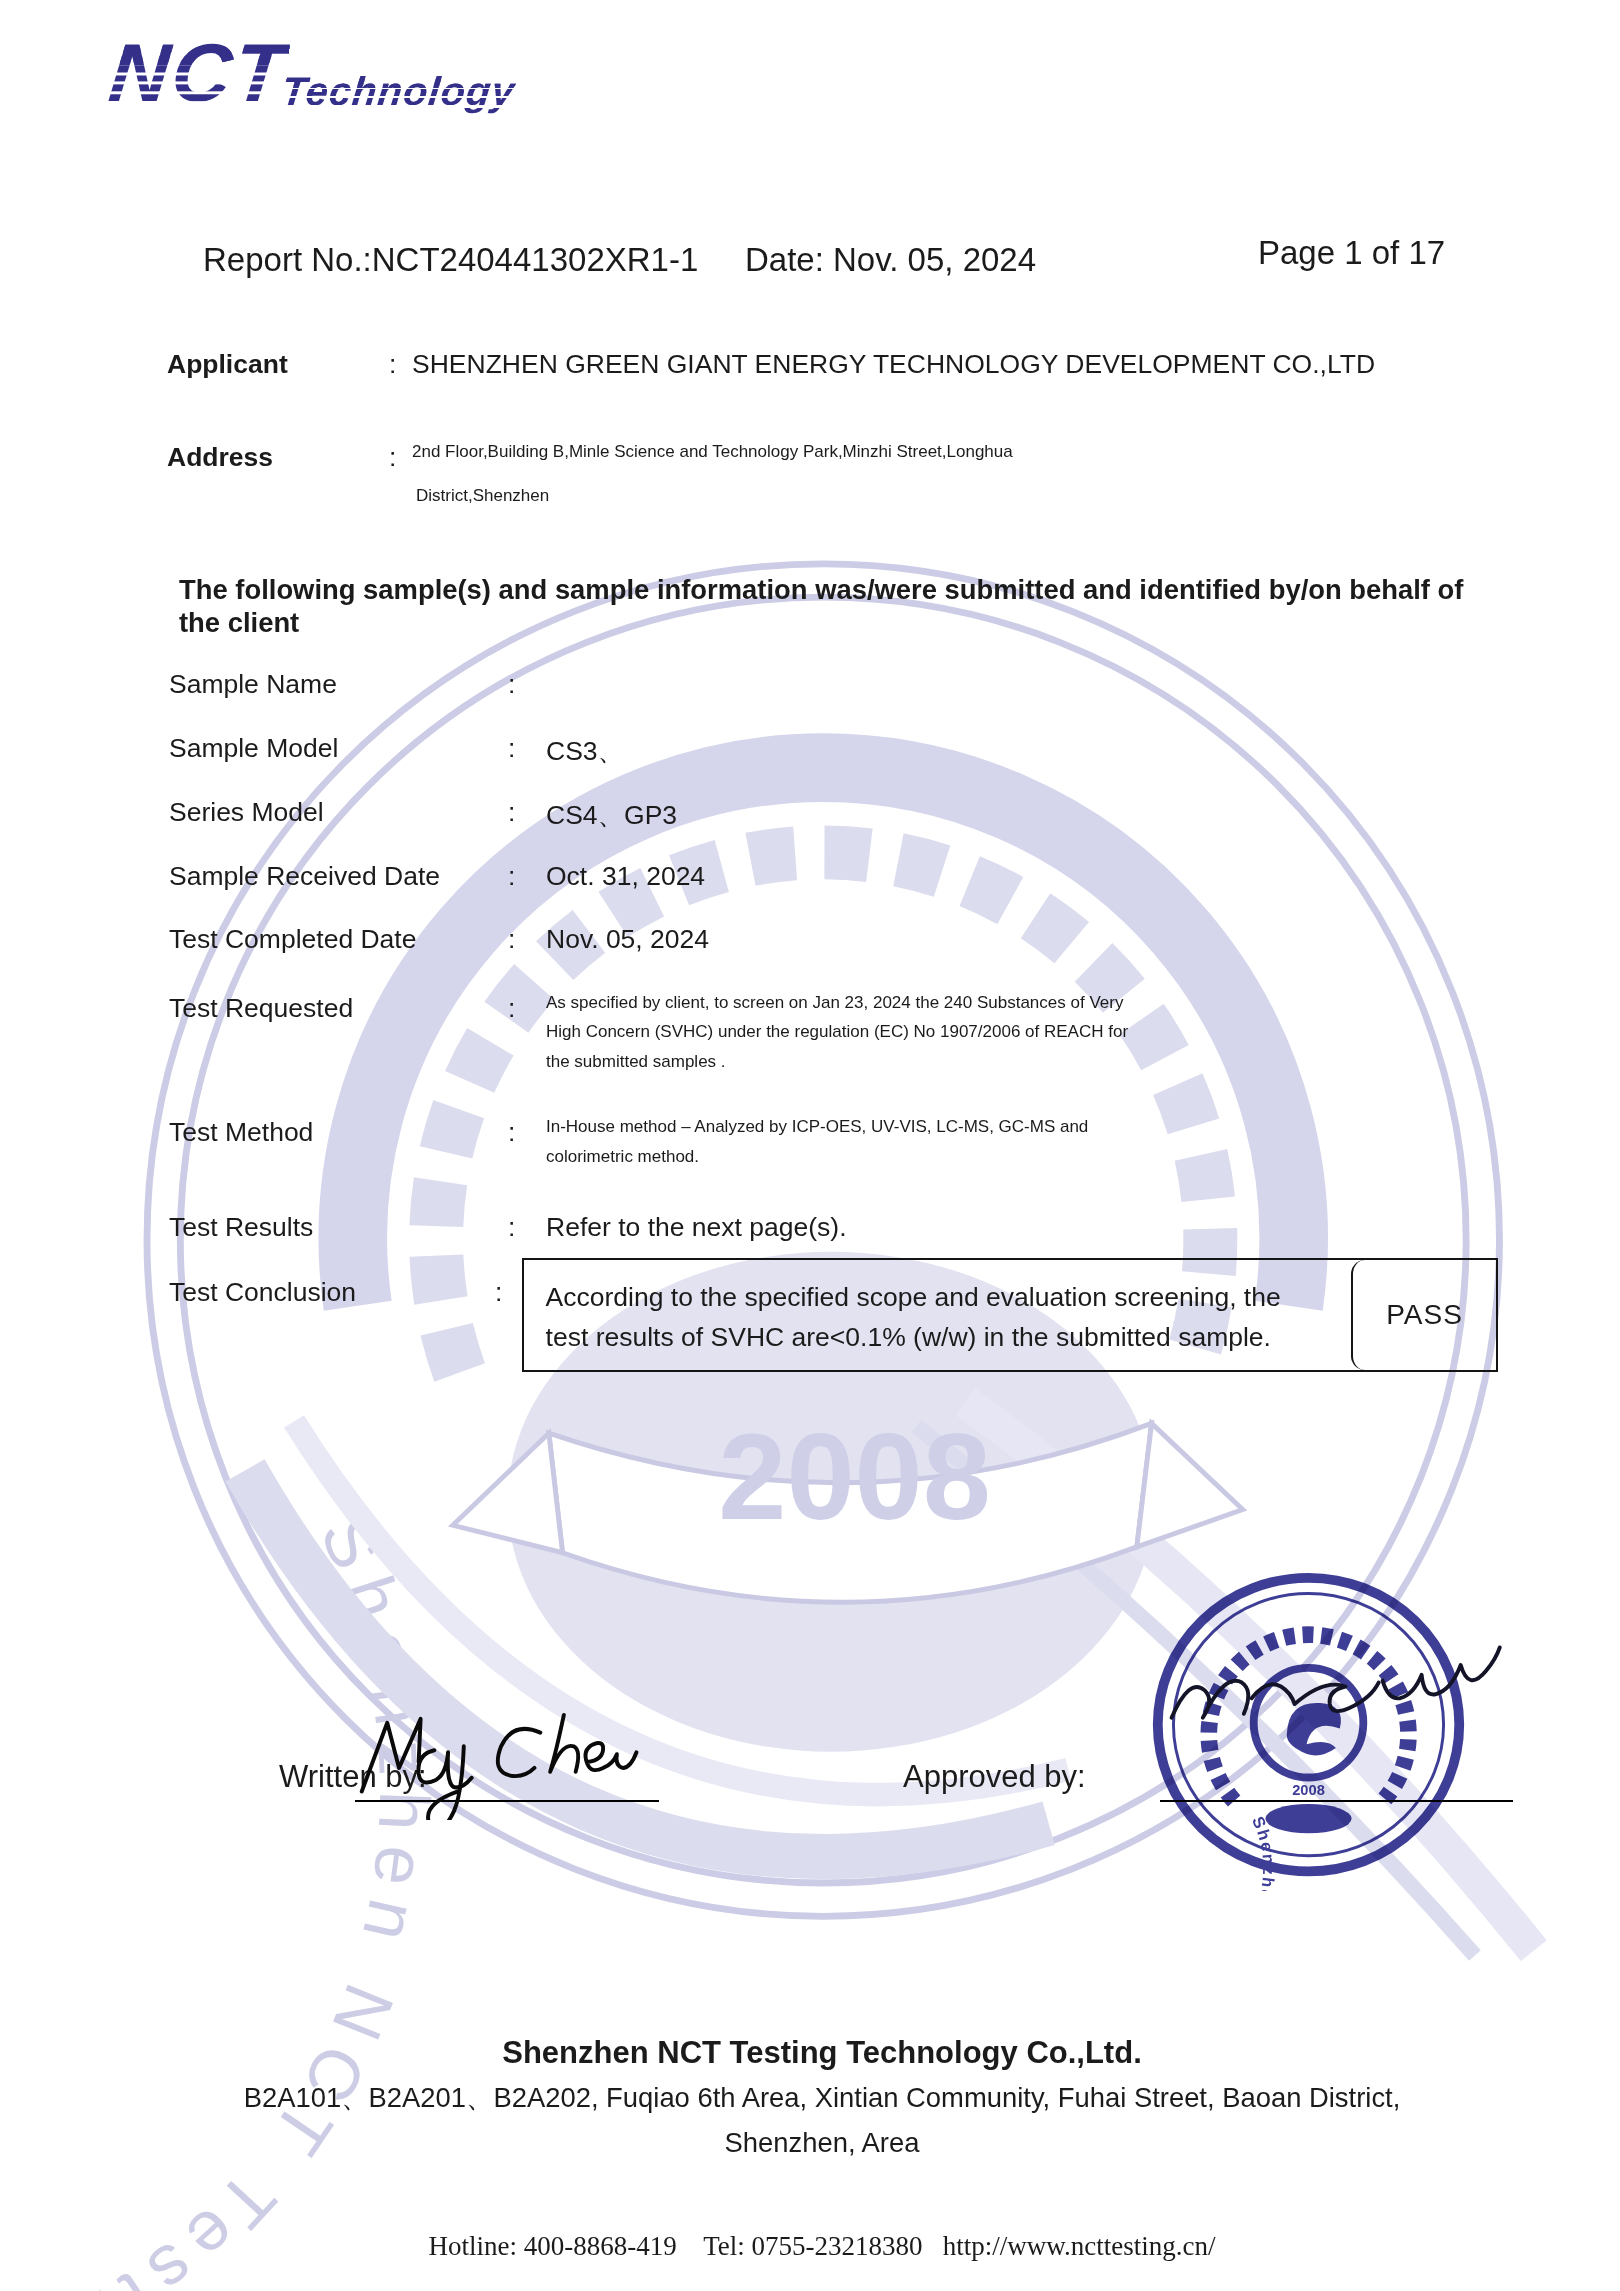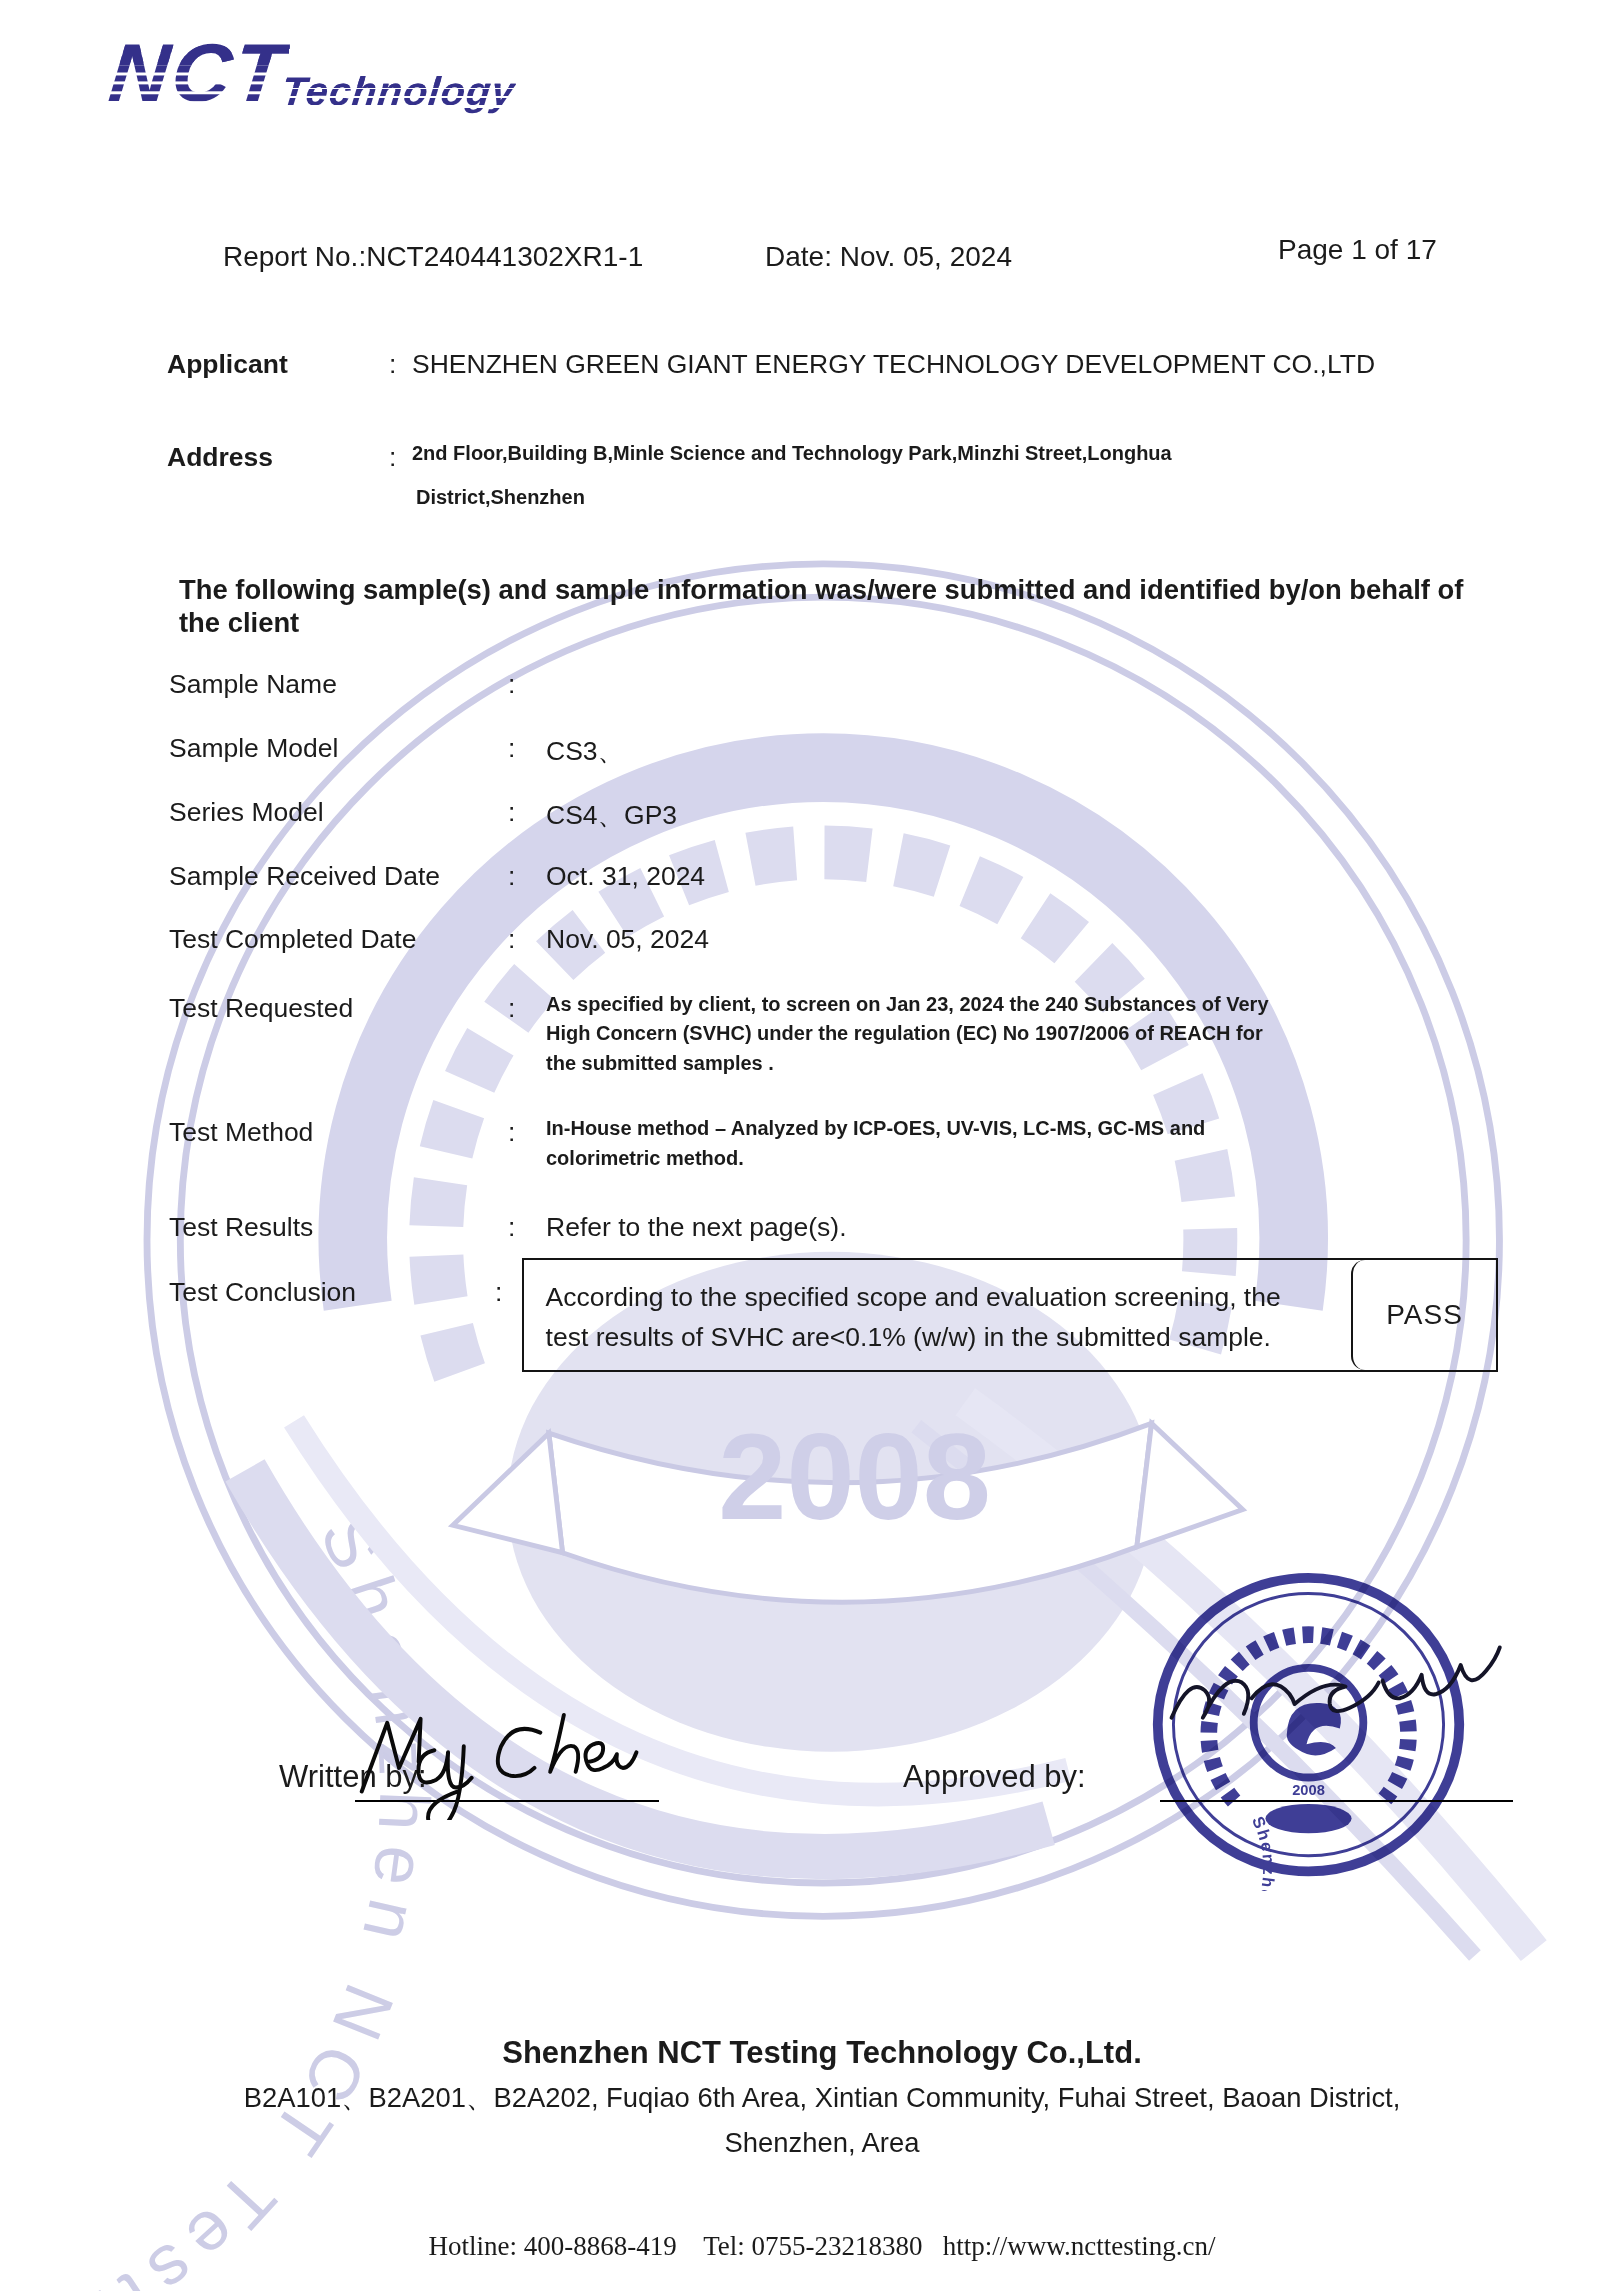--- a/index.html
+++ b/index.html
@@ -10,23 +10,23 @@
   }
   .abs{position:absolute;}
   .lbl{font-weight:bold; font-size:26.5px;}
   .lbl2{font-size:26.5px;}
   .val{font-size:26.5px; white-space:nowrap;}
   .colon{font-size:26.5px;}
   .title{
     font-size:51px; font-weight:bold; white-space:pre; letter-spacing:1px;
     transform:translateX(-50%);
   }
-  .meta{font-size:28px; white-space:pre;margin-left:20px;}
+  .meta{font-size:33px; white-space:pre;}
   .introline{font-size:27.4px; font-weight:bold; white-space:nowrap;}
-  .vline{font-size:20px; white-space:nowrap;font-weight:bold;}
+  .vline{font-size:17px; white-space:nowrap;}
   .logo-base{
     font-style:italic; font-weight:bold; transform:skewX(-6deg);
     background:
       linear-gradient(180deg, #34308a 0 42%, rgba(255,255,255,0) 42%),
       repeating-linear-gradient(180deg, #34308a 0 6.9px, #ffffff 6.9px 9.8px);
     -webkit-background-clip:text; background-clip:text; color:transparent;
     white-space:nowrap;
   }
   .logo-nct{left:110px; top:25.5px; font-size:82px; letter-spacing:2.9px;}
   .logo-tech{left:282px; top:69px; font-size:40px; letter-spacing:1px;}

